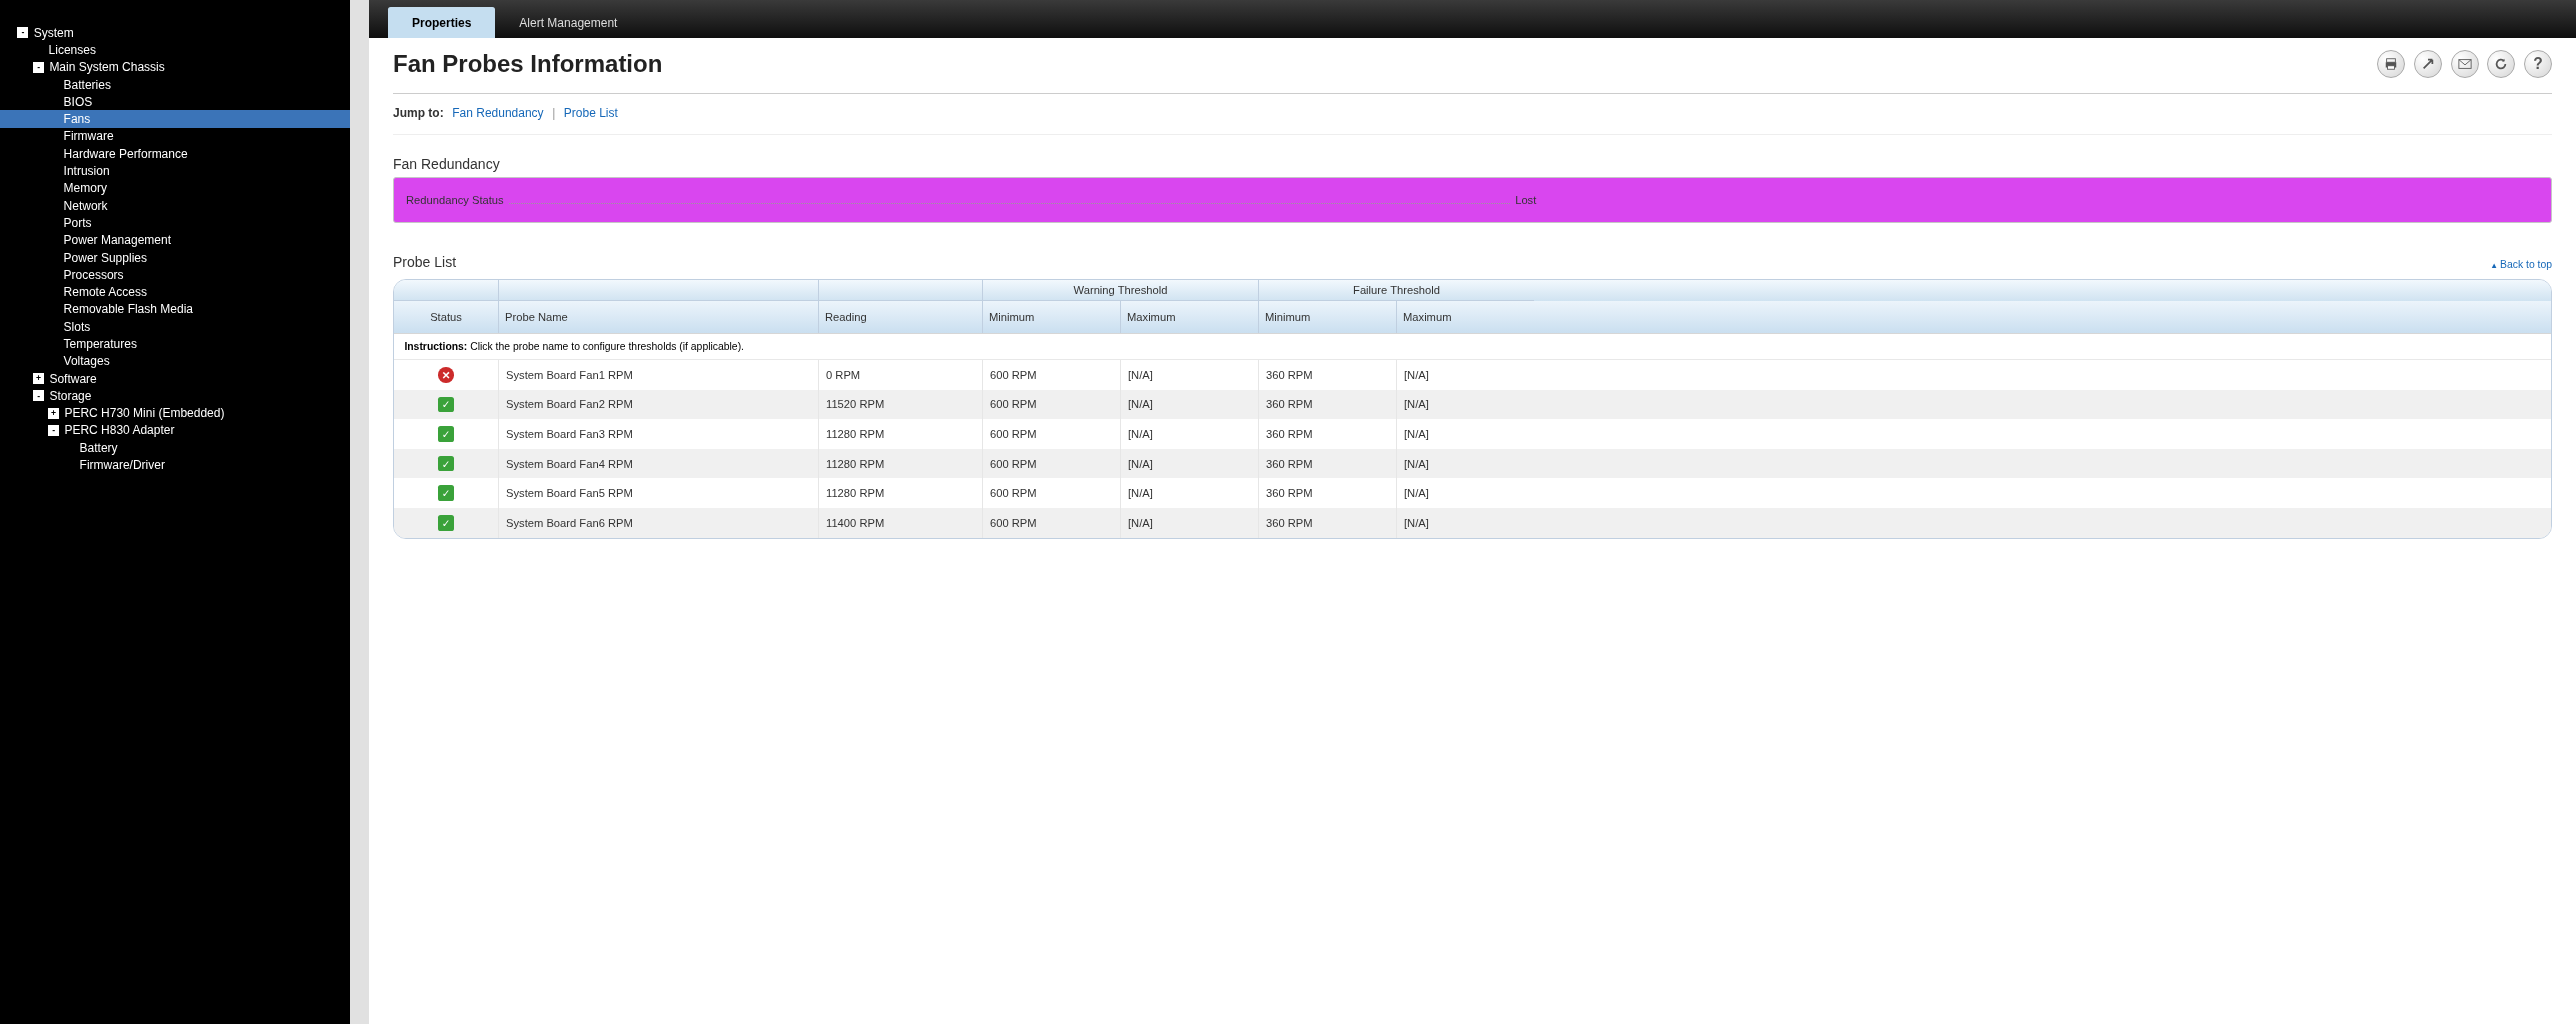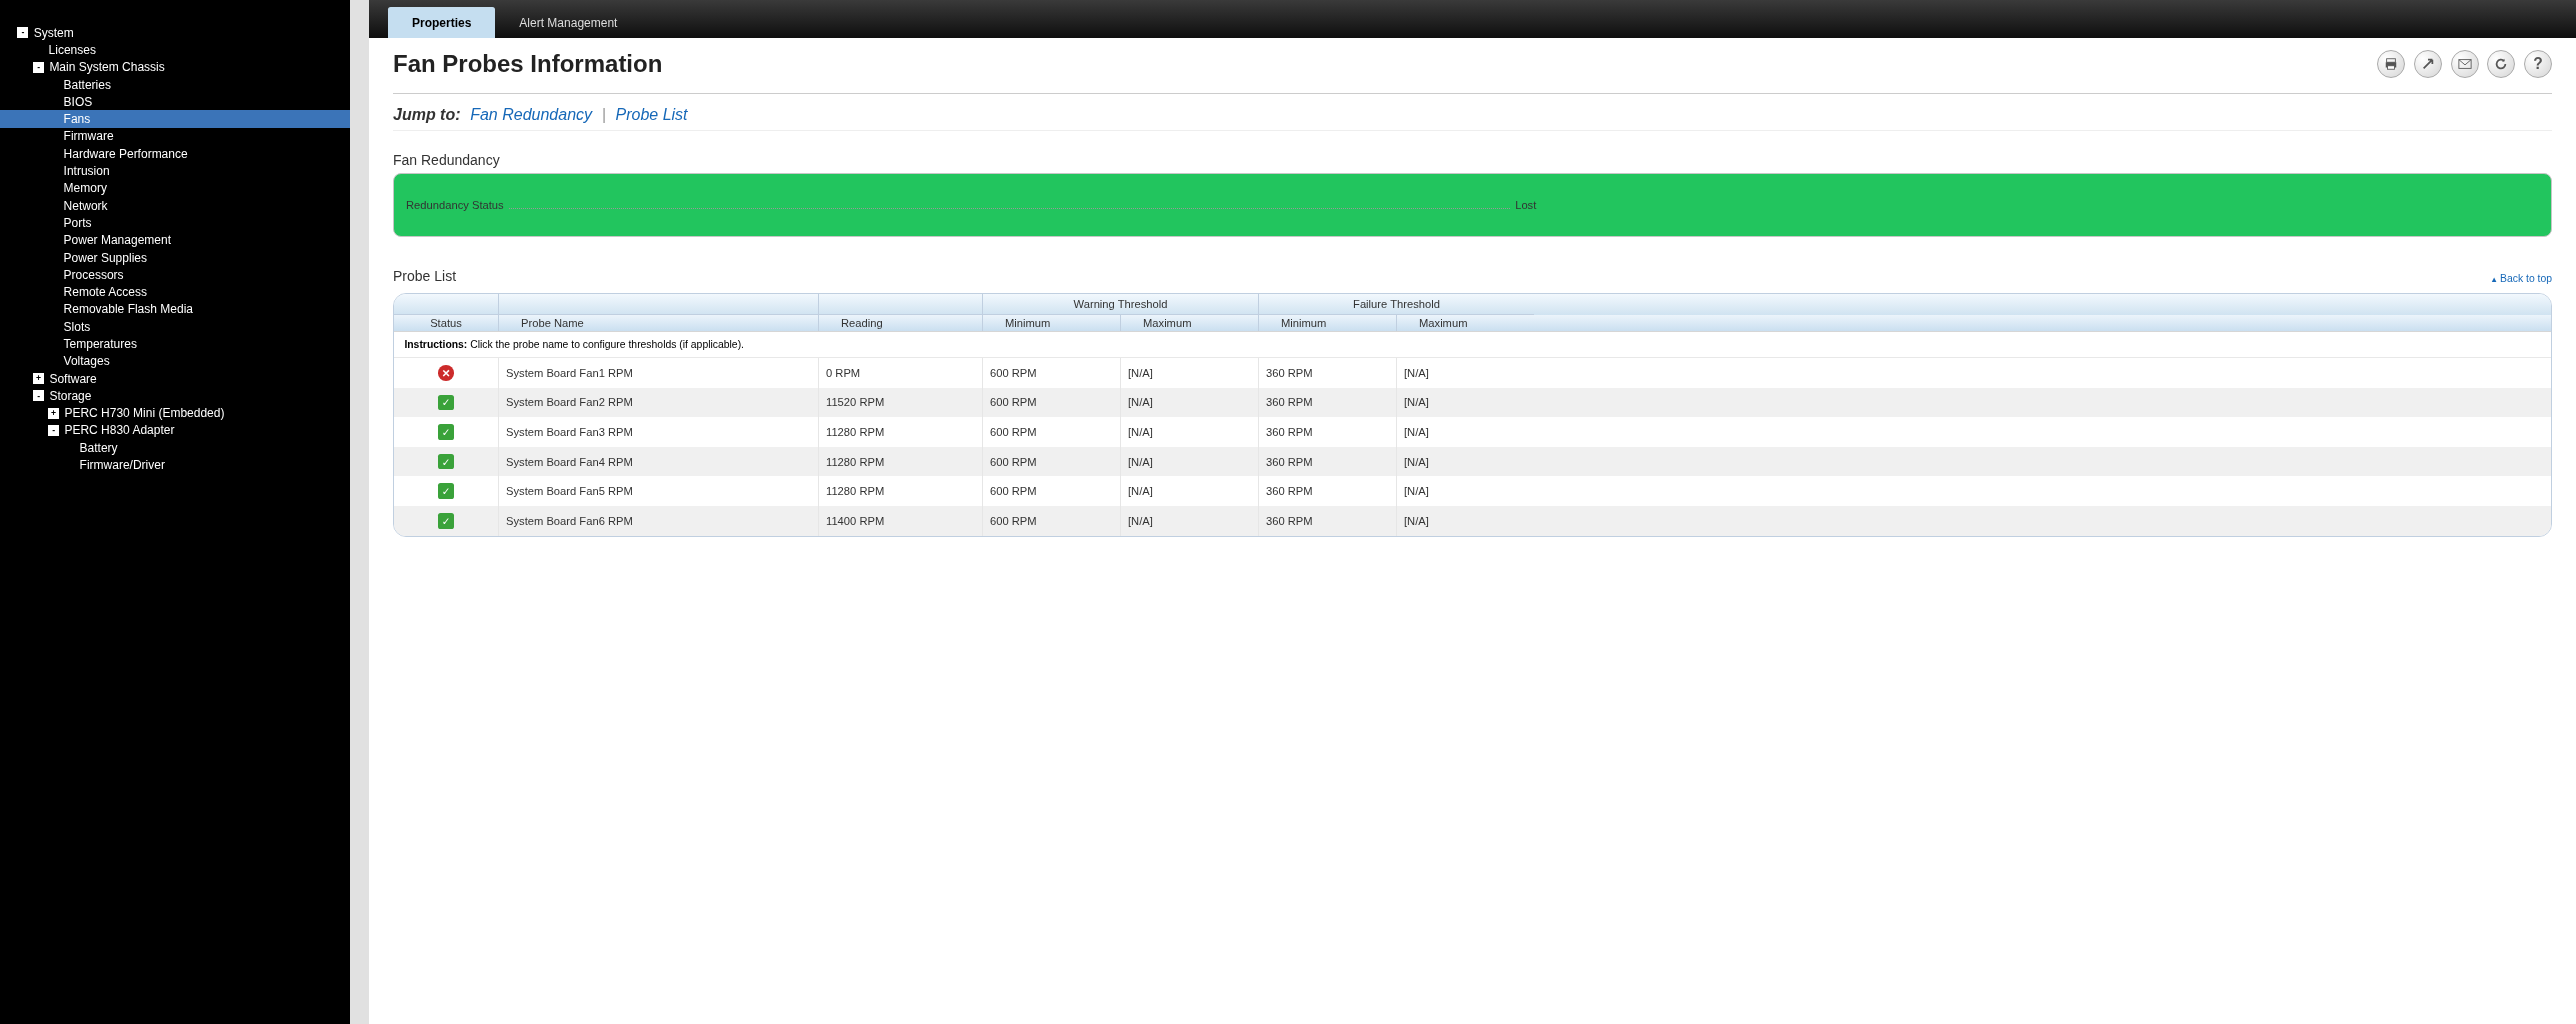--- a/index.html
+++ b/index.html
@@ -23,38 +23,38 @@
 .main { flex: 1; background: #fff; display: flex; flex-direction: column; margin-left: 19px; }
 .tabs-bar { height: 38px; background: linear-gradient(#3a3a3a, #0e0e0e); display: flex; align-items: flex-end; padding-left: 19px; }
 .tab { height: 31px; padding: 0 24px; display: flex; align-items: center; font-size: 12px; color: #ddd; cursor: pointer; }
 .tab.active { background: #c5def0; color: #000; font-weight: bold; border-radius: 2.6px 2.6px 0 0; }
 .subbar { background: #c5def0; height: 26px; display: flex; align-items: center; padding-left: 19px; font-size: 12px; font-weight: bold; color: #333; border-bottom: 0.9px solid #aecde1; }
 .content { padding: 12px 24px; flex:1; }
 .page-head { display: flex; align-items: center; justify-content: space-between; border-bottom: 0.9px solid #ccc; padding-bottom: 15px; margin-bottom: 5.2px; }
 .page-title { font-size: 24px; color: #222; }
 .action-icons { display: flex; gap: 8.7px; }
 .action-icons .ic { width: 28px; height: 28px; border-radius: 50%; background: radial-gradient(circle at 30% 30%, #fff, #d5d5d5); border: 0.9px solid #aaa; display: flex; align-items: center; justify-content: center; font-size: 14px; color: #555; cursor: pointer; }
-.jump { font-size: 16px; color: #333; padding: 7px 0 6px 0; border-bottom: 0.9px solid #eee; margin-bottom: 21px; font-style: italic; }
+.jump { font-size: 12px; color: #333; padding: 7px 0 14px 0; border-bottom: 0.9px solid #eee; margin-bottom: 21px; }
 .jump b { font-weight: bold; }
 .jump a { color: #1668b8; text-decoration: none; margin: 0 5.2px; cursor: pointer; }
 .sep { color: #999; }
 .section-title { font-size: 14px; color: #333; margin-bottom: 5.2px; }
-.panel { border: 0.9px solid #c6c6c6; border-radius: 8px; padding: 25px 12px; margin-bottom: 31px; background:#22c55e; }
+.panel { border: 0.9px solid #c6c6c6; border-radius: 3px; padding: 16px 12px; margin-bottom: 31px; background:#d946ef; }
 .panel-line { display: flex; align-items: center; font-size: 11.2px; color: #333; }
 .dots { flex: 1; border-bottom: 0.9px dotted #999; margin: 0 5.2px; height: 0.6em; }
 .probe-head { display: flex; align-items: center; justify-content: space-between; margin-bottom: 3.5px; }
 .back-top { font-size: 10.4px; color: #1668b8; cursor: pointer; }
 .back-top::before { content: "▲ "; font-size: 7.8px; }
 .table { border: 0.9px solid #c0cfe0; border-radius: 13px; overflow: hidden; }
 .thead-group { display: grid; grid-template-columns: 104px 320px 164px 138px 138px 138px 138px; background: linear-gradient(#f2f8fd, #d0e3f1); font-size: 11.2px; color: #333; }
 .thead-group > div { border-left: 0.9px solid #c0cfe0; border-bottom: 0.9px solid #c0cfe0; display:flex; align-items:center; justify-content:center; height: 21px; }
 .thead-group > div:first-child { border-left: none; }
 .thead-group .span2 { grid-column: span 2; }
 .thead-sub { display: grid; grid-template-columns: 104px 320px 164px 138px 138px 138px 138px; background: linear-gradient(#ecf4fb, #cadff0); font-size: 11.2px; color: #333; }
-.thead-sub > div { border-left: 0.9px solid #c0cfe0; height: 16px; display: flex; align-items: center; padding: 0 22px; }
+.thead-sub > div { border-left: 0.9px solid #c0cfe0; height: 32px; display: flex; align-items: center; padding: 0 6px; }
 .thead-sub > div:first-child { border-left: none; justify-content: center; }
 .instructions { background: #fff; border-top: 0.9px solid #d6d6d6; border-bottom: 0.9px solid #e8e8e8; padding: 7px 10.4px; font-size: 10.4px; }
 .row { display: grid; grid-template-columns: 104px 320px 164px 138px 138px 138px 138px; font-size: 11.2px; color: #333; }
 .row > div { border-left: 0.9px solid #e6e6e6; padding: 7px 7px; display: flex; align-items: center; }
 .row > div:first-child { border-left: none; justify-content: center; }
 .row:nth-child(even) { background: #f0f0f0; }
 .status-ok { width: 15.6px; height: 15.6px; border-radius: 2.6px; background: #3aa23a; display: inline-flex; align-items: center; justify-content:center; color: #fff; font-size: 10.4px; }
 .status-err { width: 15.6px; height: 15.6px; border-radius: 50%; background: #cc2b2b; display: inline-flex; align-items: center; justify-content:center; color: #fff; font-size: 10.4px; font-weight:bold; }
 </style>
 </head>

